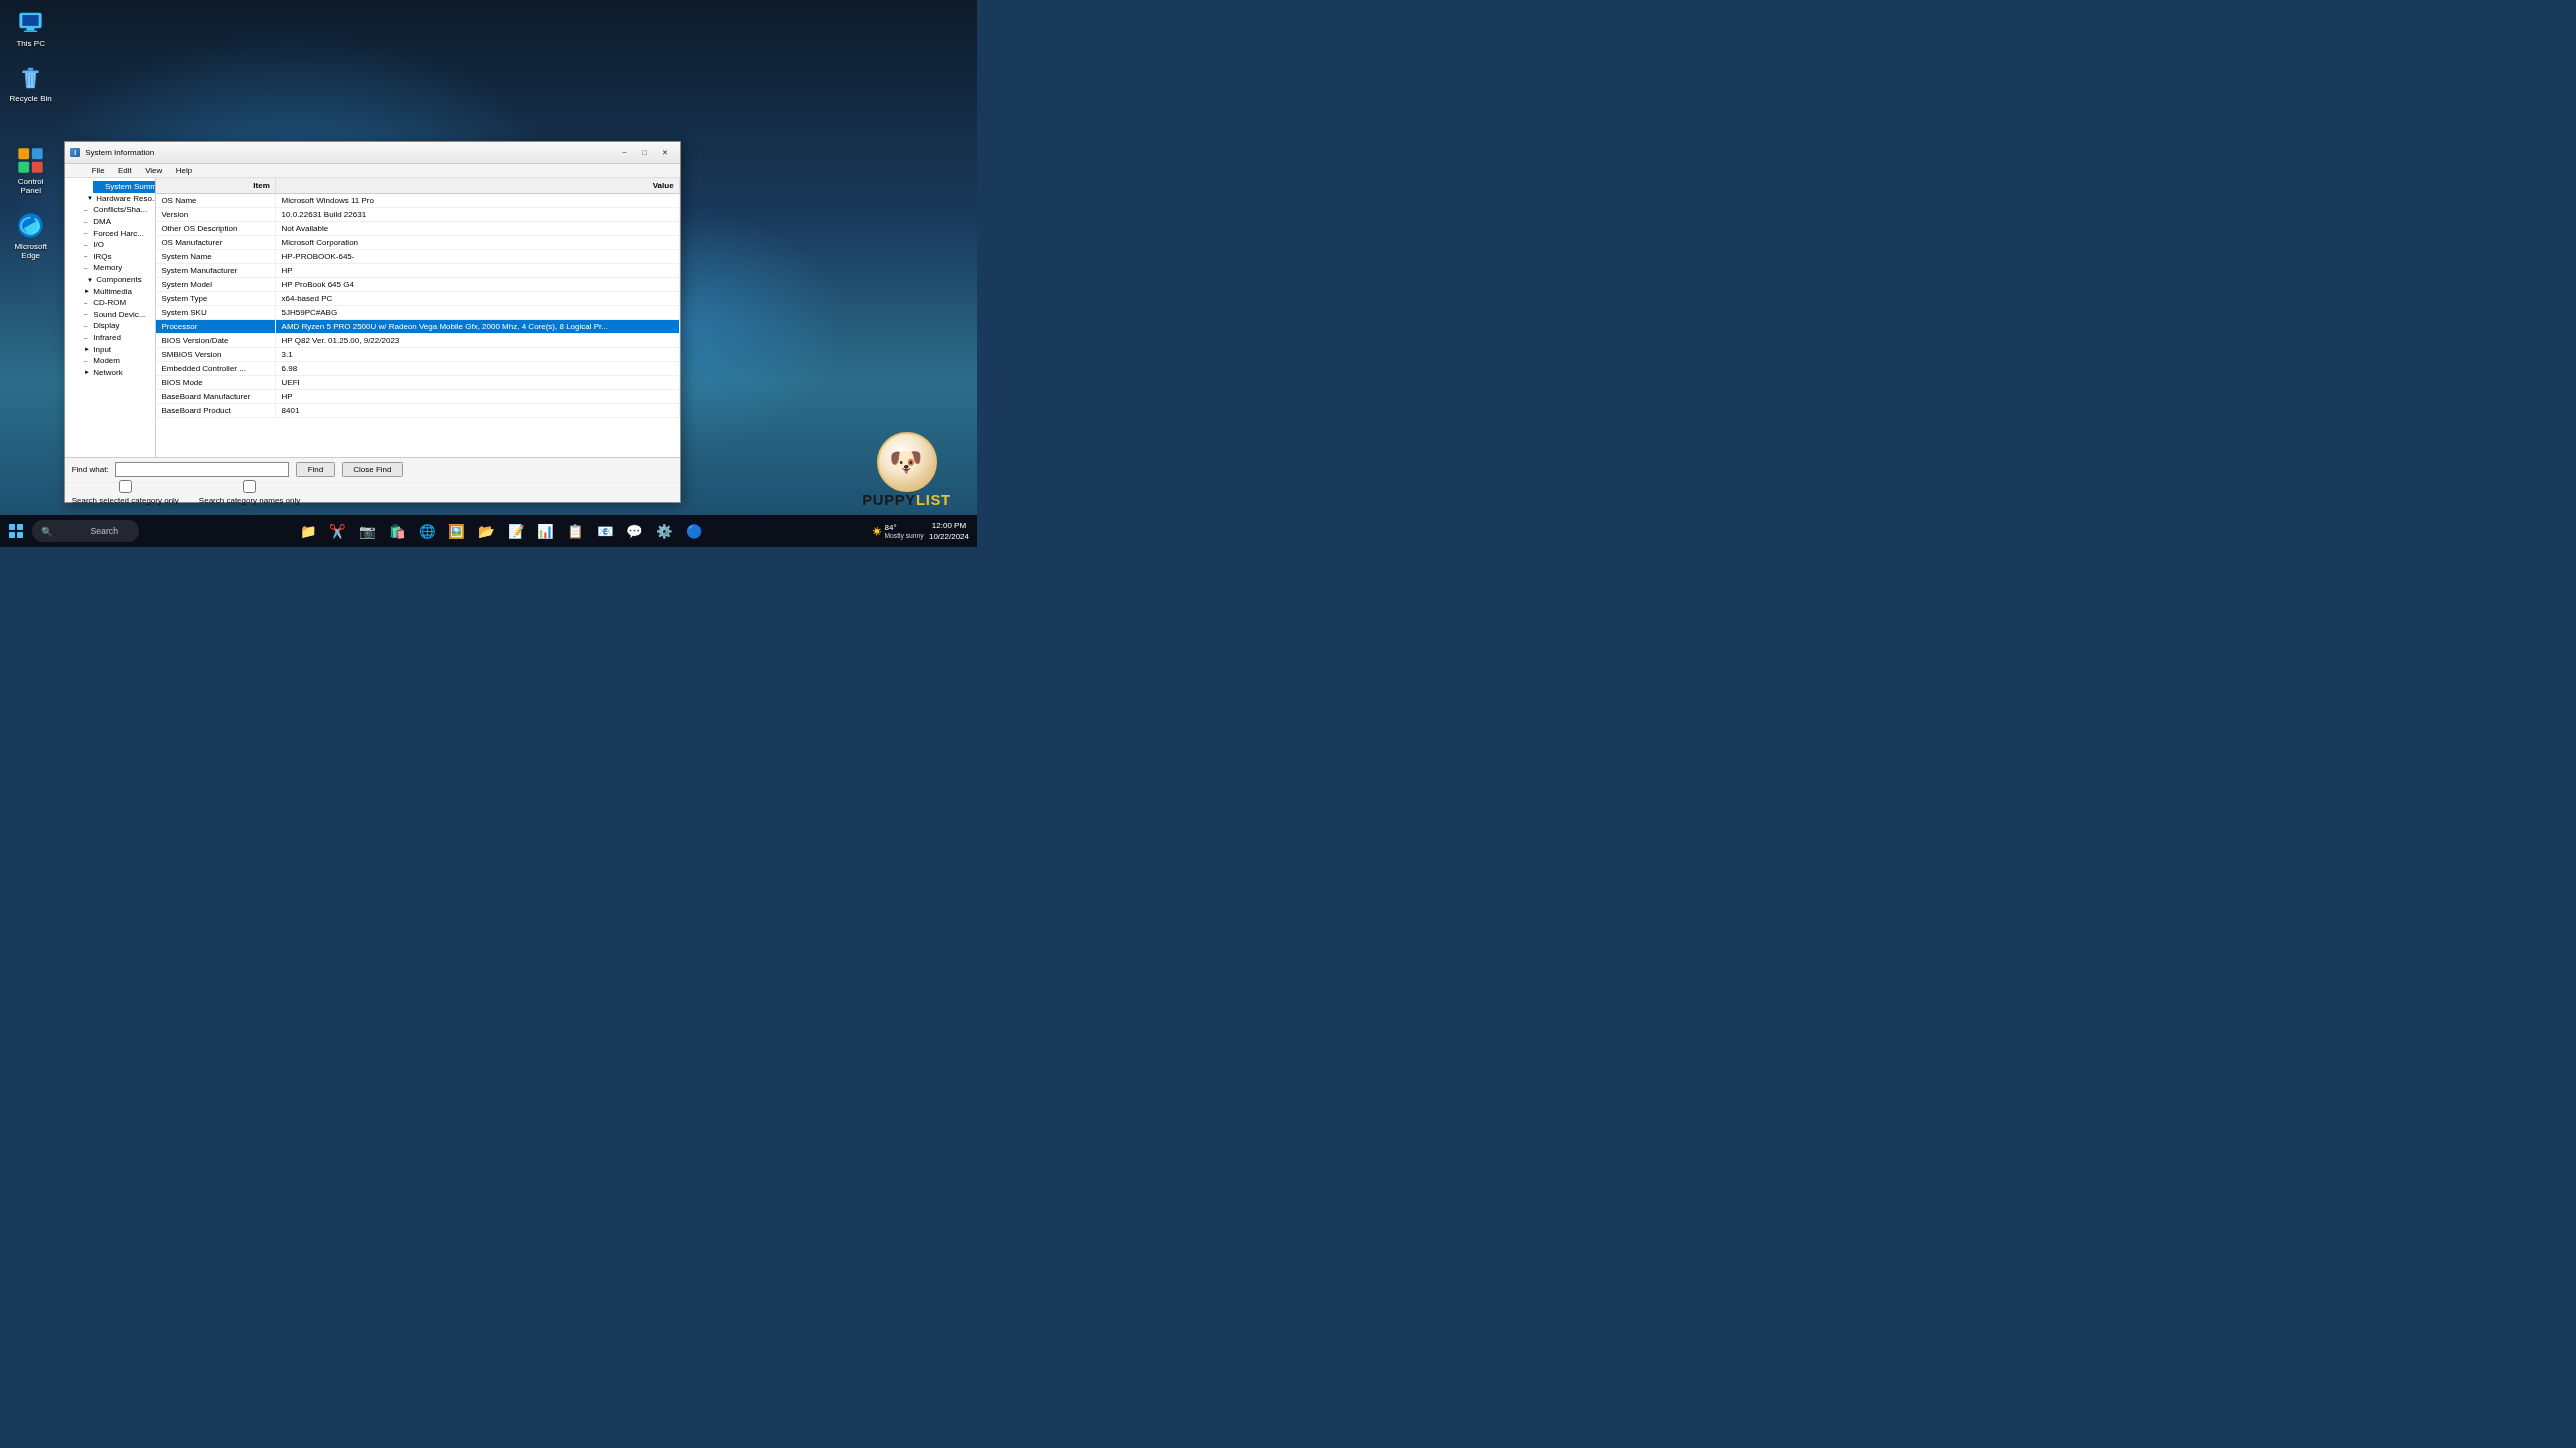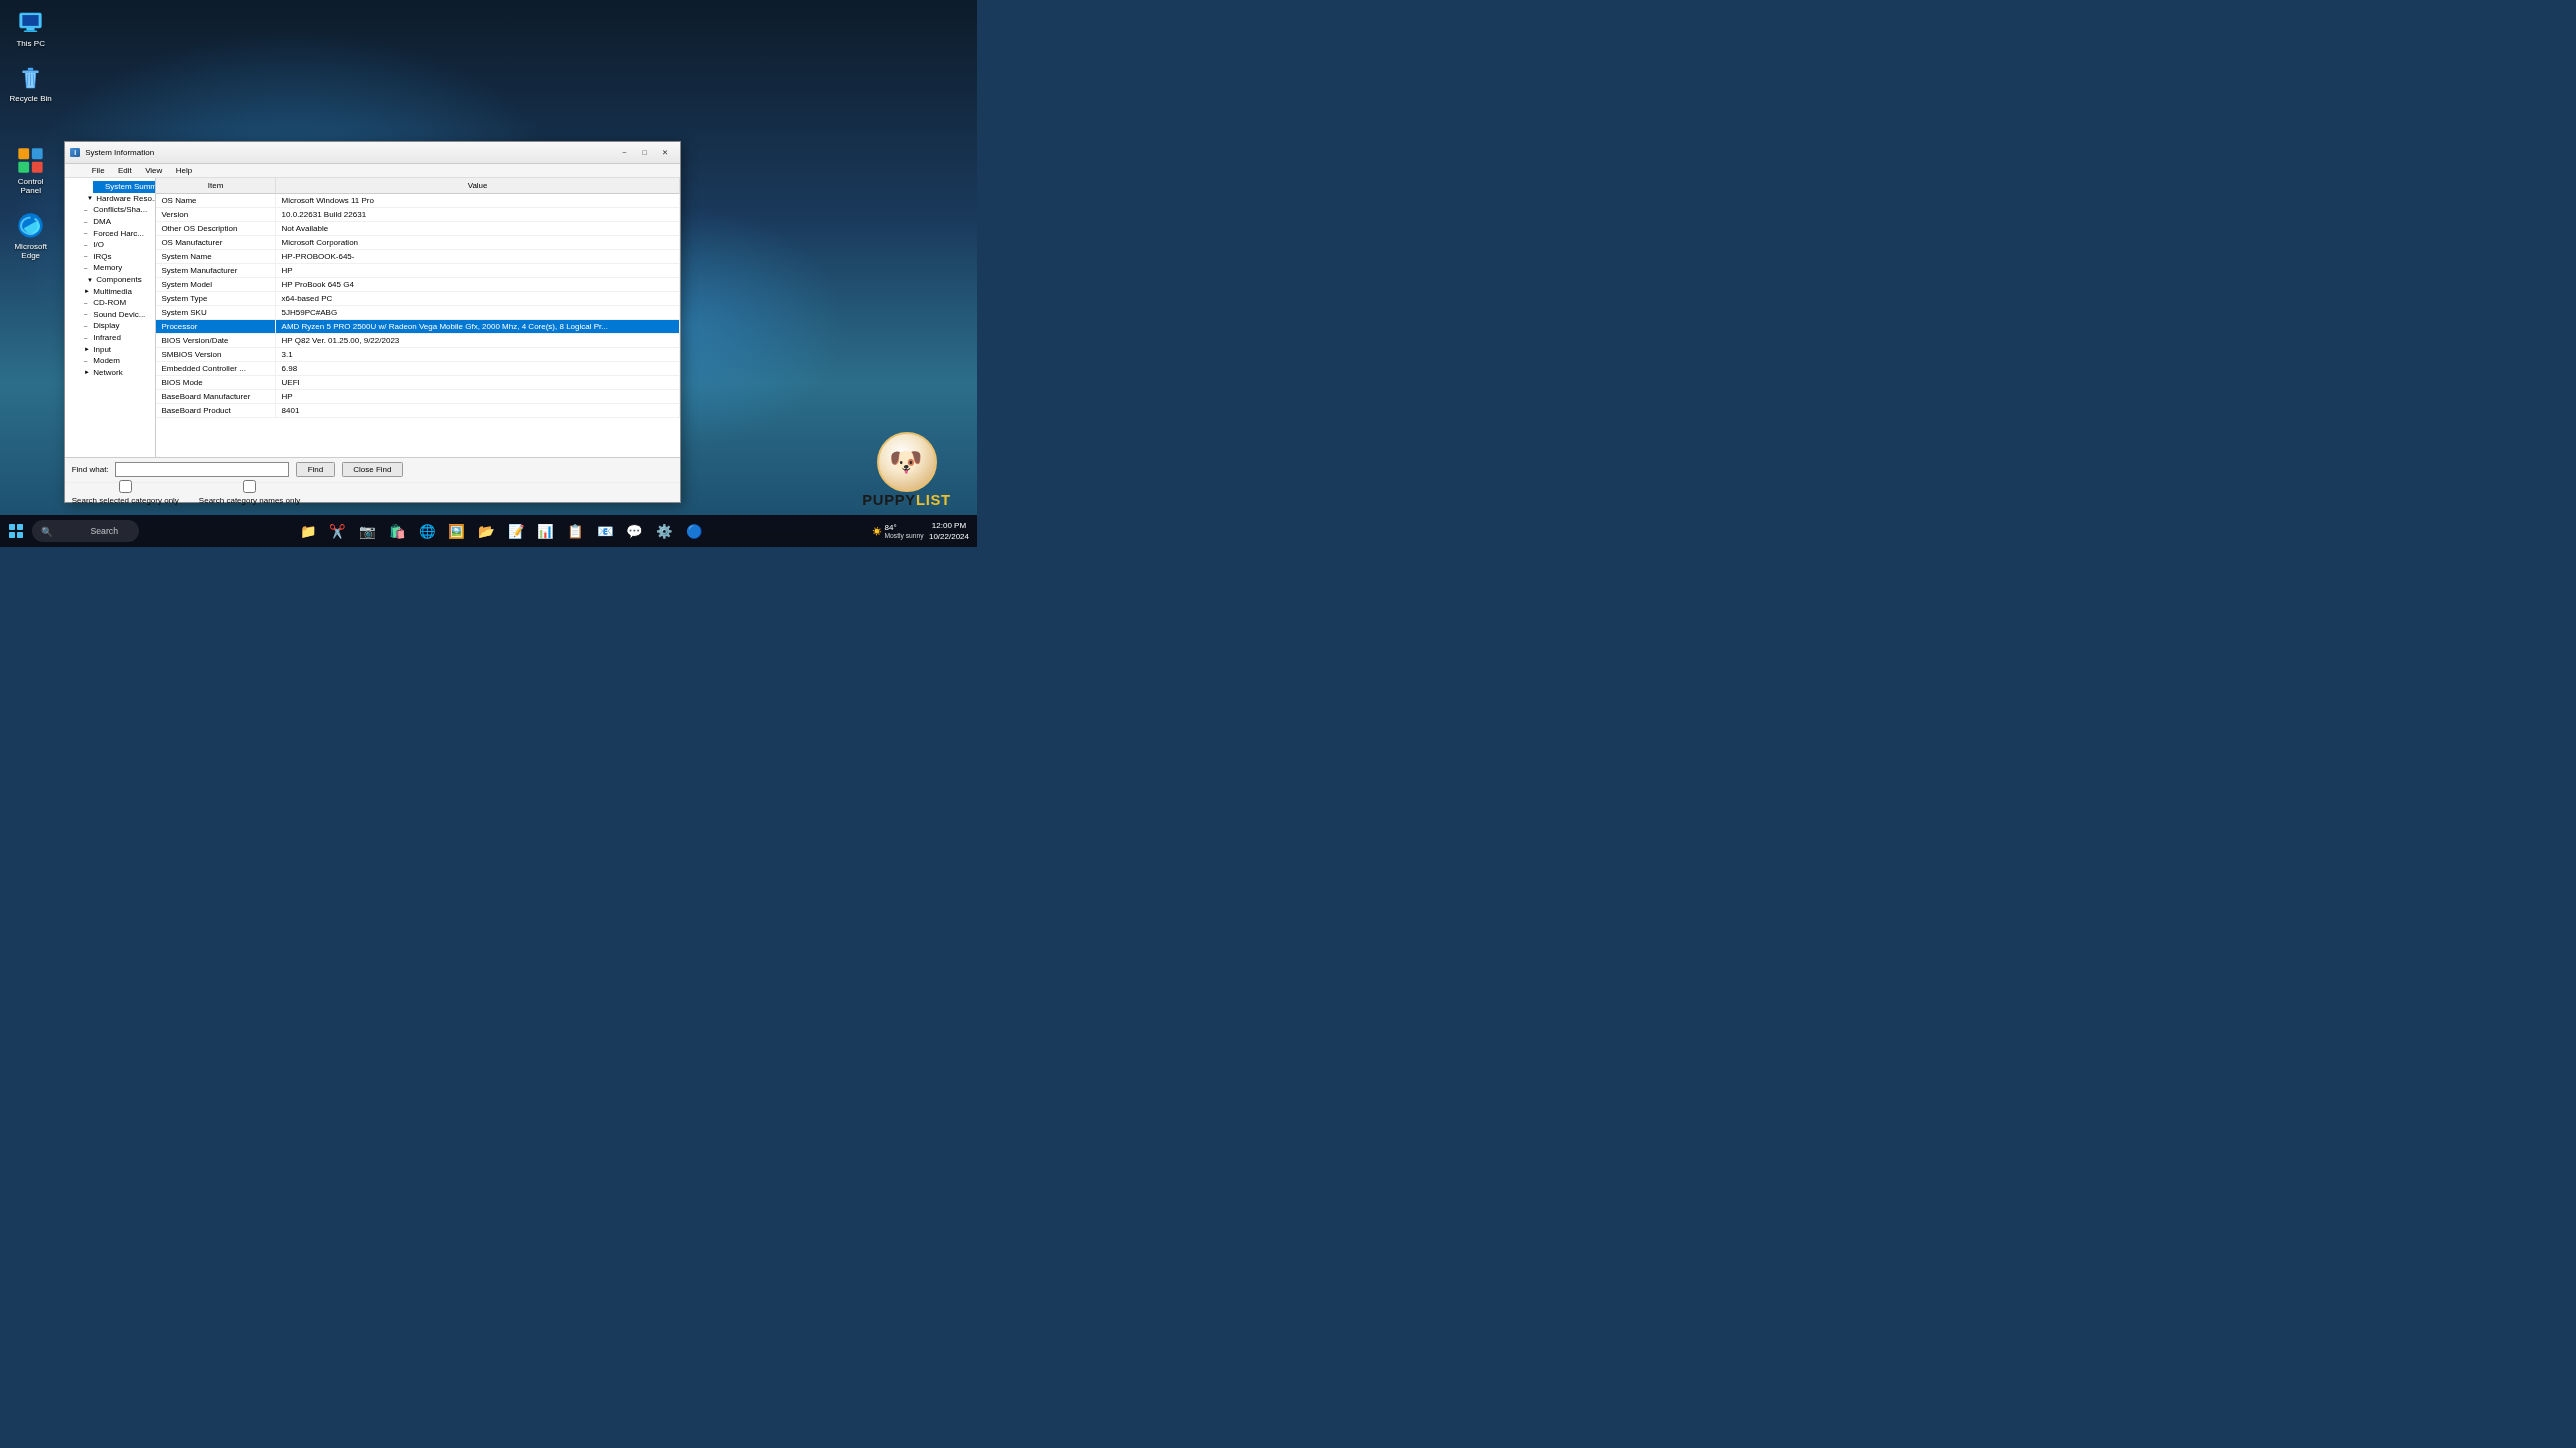--- a/index.html
+++ b/index.html
@@ -292,23 +292,23 @@
       border-collapse: collapse;
       font-size: 8px;
     }
 
     .info-table thead tr {
       background: #f0f0f0;
       border-bottom: 0.7px solid #ccc;
     }
 
     .info-table th {
-      text-align: center;
+      text-align: right;
       padding: 2.7px 5.4px;
-      font-weight: 400;
+      font-weight: 700;
       border-right: 0.7px solid #ddd;
     }
 
     .info-table td {
       padding: 2px 5.4px;
       border-bottom: 0.7px solid #f0f0f0;
       border-right: 0.7px solid #f0f0f0;
     }
     .info-table tr.highlighted td {
       background: #0078d4;

